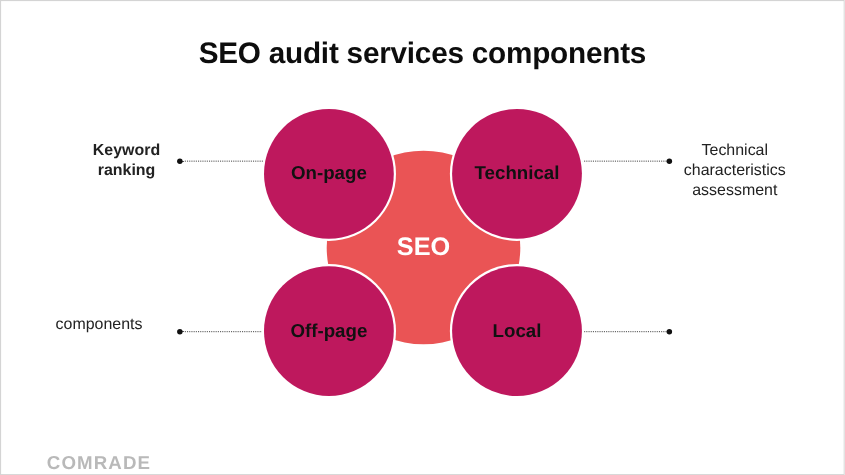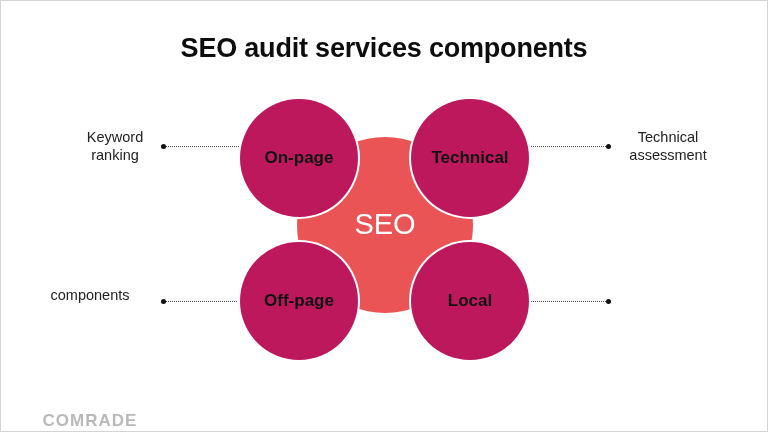--- a/index.html
+++ b/index.html
@@ -14,21 +14,21 @@
   .title {
     position: absolute; left: 0; top: 33px; width: 768px; text-align: center;
     font-size: 27px; font-weight: 700; color: #0d0d0d; letter-spacing: -0.2px;
   }
   .core {
     position: absolute; left: 297px; top: 137px; width: 176px; height: 176px;
     border-radius: 50%; background: #ea5455;
   }
   .core-label {
     position: absolute; left: 297px; top: 201px; width: 176px; text-align: center;
-    font-size: 29px; font-weight: 400; color: #ffffff; line-height: 46px;
+    font-size: 23px; font-weight: 700; color: #ffffff; line-height: 46px;
   }
   .node {
     position: absolute; width: 118px; height: 118px; border-radius: 50%;
     background: #be185d; display: flex; align-items: center; justify-content: center;
     font-size: 17px; font-weight: 700; color: #111111;
     box-shadow: 0 0 0 2px #ffffff;
   }
   .connector {
     position: absolute; height: 0; border-top: 1.5px dotted #555555;
   }
@@ -77,26 +77,27 @@
 </div>
 <div class="node" style="left:240px; top:242px;">
   <span>Off-page</span>
 </div>
 <div class="node" style="left:411px; top:242px;">
   <span>Local</span>
 </div>
 
 <div class="core-label">SEO</div>
 
-<div class="desc" style="left:60px; top:128px; width:110px;">
+<div class="desc" style="left:60px; top:128px; width:110px;font-weight:bold;">
   <div>Keyword</div>
   <div>ranking</div>
 </div>
 <div class="desc" style="left:608px; top:128px; width:120px;">
   <div>Technical</div>
+  <div>characteristics</div>
   <div>assessment</div>
 </div>
 <div class="desc" style="left:20px; top:286px; width:140px;">
   <div>components</div>
 </div>
 <div class="desc" style="left:608px; top:286px; width:120px;">
 </div>
 
 <div class="logo">
   <div class="logo-main">COMRADE</div>

